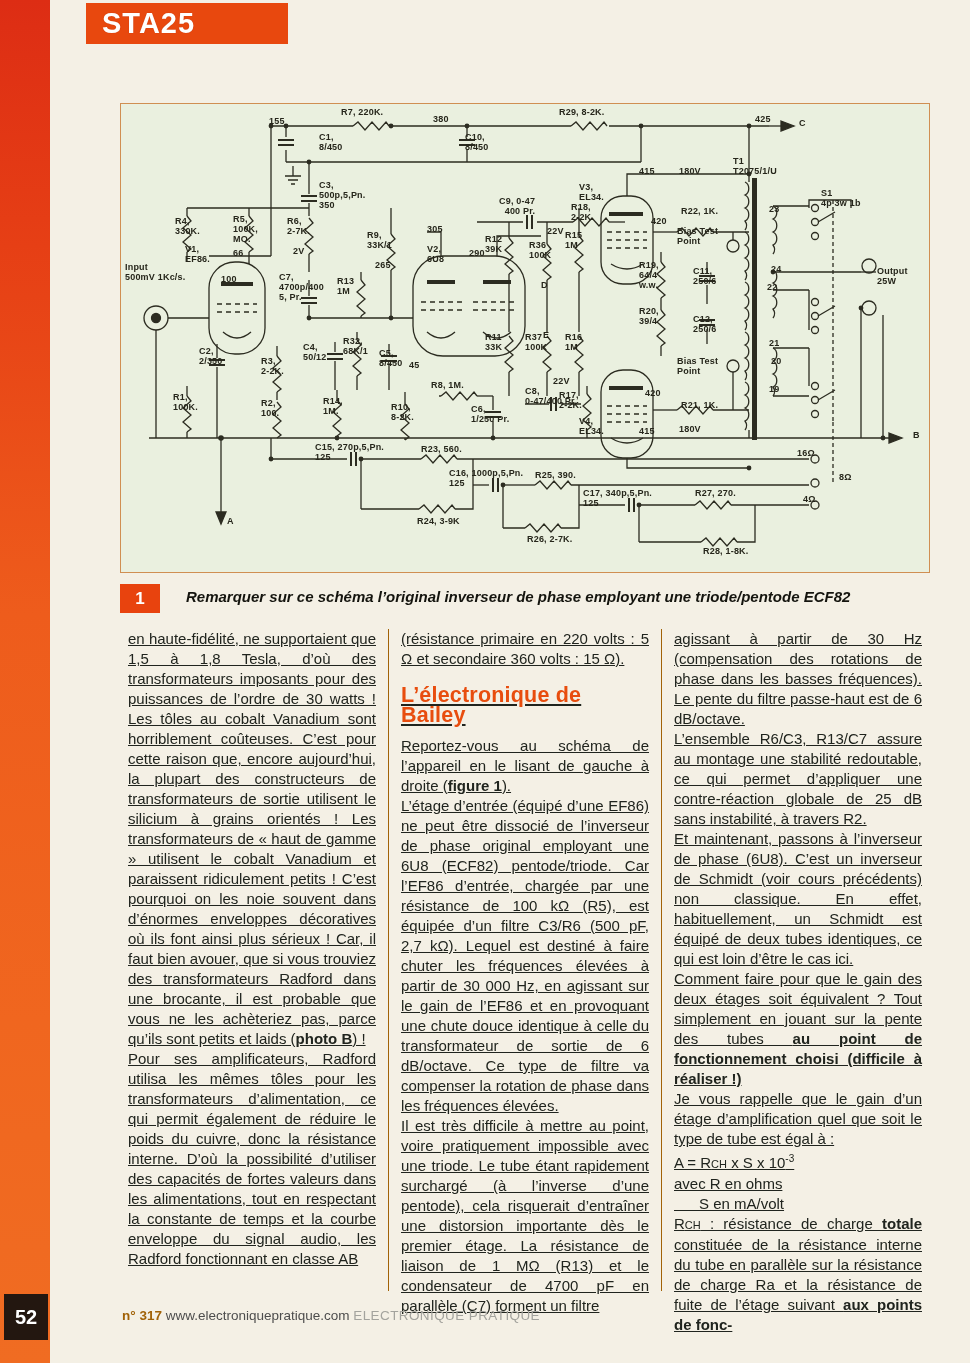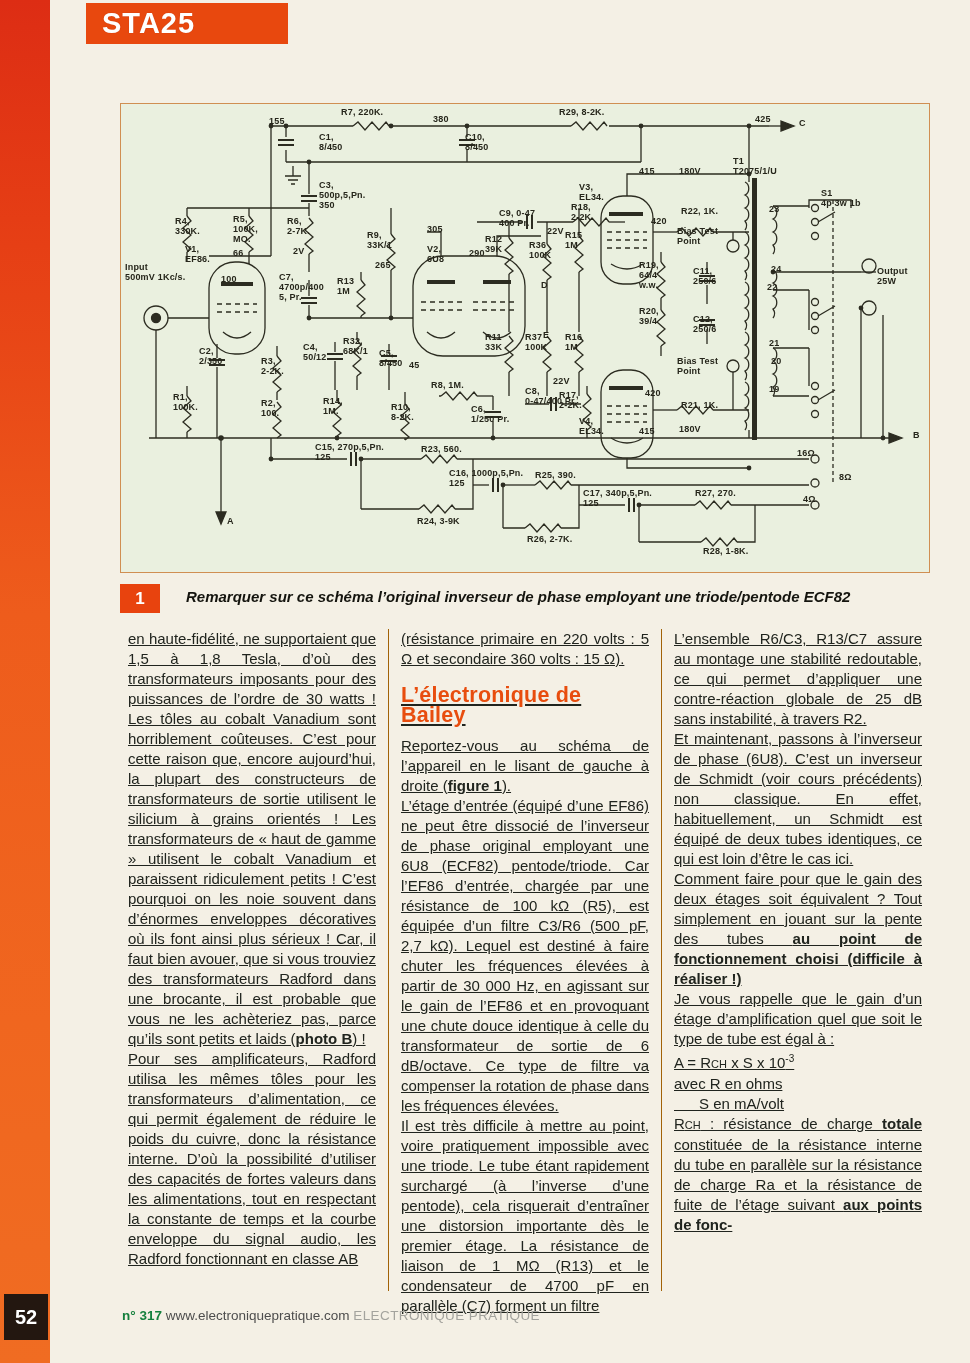--- a/index.html
+++ b/index.html
@@ -57,21 +57,21 @@
     margin:16px 0 11px 0;color:#e84d0e;font-size:21.5px;font-weight:800;letter-spacing:.2px;
   }
   .col sup{font-size:10px;}
   .col small{font-size:11px;}
   
   .page-num{
     position:absolute;left:4px;top:1294px;width:44px;height:46px;background:#231710;
     color:#fff;font-weight:700;font-size:20px;display:flex;align-items:center;justify-content:center;
   }
   .footer-line{position:absolute;left:122px;top:1308px;font-size:13.5px;white-space:nowrap;}
-  .footer-line .issue{font-weight:800;color:#15803d;}
+  .footer-line .issue{font-weight:800;color:#a16207;}
   .footer-line .url{color:#4d4d4d;}
   .footer-line .mag{color:#a3a39d;letter-spacing:.4px;}
 </style>
 </head>
 <body>
 
 <div class="side-stripe"></div>
 
 <div class="banner">
   <h1>STA25</h1>
@@ -312,21 +312,21 @@
     <span class="slabel" style="left: 518px; top: 62px;">415</span>
     <span class="slabel" style="left: 558px; top: 62px;">180V</span>
     <span class="slabel" style="left: 458px; top: 78px;">V3,
 EL34.</span>
     <span class="slabel" style="left: 198px; top: 76px;">C3,
 500p,5,Pn.
 350</span>
     <span class="slabel" style="left: 700px; top: 84px;">S1
 4p 3w 1b</span>
     <span class="slabel" style="left: 648px; top: 100px;">23</span>
-    <span class="slabel" style="left: 378px; top: 104px;">C9, 0-47
+    <span class="slabel" style="left: 378px; top: 92px; text-align: right;">C9, 0-47
 400 Pr.</span>
     <span class="slabel" style="left: 530px; top: 112px;">420</span>
     <span class="slabel" style="left: 560px; top: 102px;">R22, 1K.</span>
     <span class="slabel" style="left: 426px; top: 122px;">22V</span>
     <span class="slabel" style="left: 450px; top: 98px;">R18,
 2-2K.</span>
     <span class="slabel" style="left: 54px; top: 112px;">R4,
 330K.</span>
     <span class="slabel" style="left: 112px; top: 110px;">R5,
 100K,
@@ -449,20 +449,21 @@
       <p>Pour ses amplificateurs, Radford utilisa les mêmes tôles pour les transformateurs d’alimentation, ce qui permit également de réduire le poids du cuivre, donc la résistance interne. D’où la possibilité d’utiliser des capacités de fortes valeurs dans les alimentations, tout en respectant la constante de temps et la courbe enveloppe du signal audio, les Radford fonctionnant en classe AB</p>
     </div>
   <div class="col" id="col2">
       <p>(résistance primaire en 220 volts : 5 Ω et secondaire 360 volts : 15 Ω).</p>
       <h2>L’électronique de Bailey</h2>
       <p>Reportez-vous au schéma de l’appareil en le lisant de gauche à droite (<b>figure 1</b>).</p>
       <p>L’étage d’entrée (équipé d’une EF86) ne peut être dissocié de l’inverseur de phase original employant une 6U8 (ECF82) pentode/triode. Car l’EF86 d’entrée, chargée par une résistance de 100 kΩ (R5), est équipée d’un filtre C3/R6 (500 pF, 2,7 kΩ). Lequel est destiné à faire chuter les fréquences élevées à partir de 30 000 Hz, en agissant sur le gain de l’EF86  et en provoquant une chute douce identique à celle du transformateur de sortie de 6 dB/octave. Ce type de filtre va compenser la rotation de phase dans les fréquences élevées.</p>
       <p>Il est très difficile à mettre au point, voire pratiquement impossible avec une triode. Le tube étant rapidement surchargé (à l’inverse d’une pentode), cela risquerait d’entraîner une distorsion importante dès le premier étage. La résistance de liaison de 1 MΩ (R13) et le condensateur de 4700 pF en parallèle (C7) forment un filtre</p>
     </div>
   <div class="col" id="col3">
+      <p>agissant à partir de 30 Hz (compensation des rotations de phase dans les basses fréquences). Le pente du filtre passe-haut est de 6 dB/octave.</p>
       <p>L’ensemble R6/C3, R13/C7 assure au montage une stabilité redoutable, ce qui permet d’appliquer une contre-réaction globale de 25 dB sans instabilité, à travers R2.</p>
       <p>Et maintenant, passons à l’inverseur de phase (6U8). C’est un inverseur de Schmidt (voir cours précédents) non classique. En effet,  habituellement, un Schmidt est équipé de deux tubes identiques, ce qui est loin d’être le cas ici.</p>
       <p>Comment faire pour que le gain des deux étages soit équivalent ? Tout simplement en jouant sur la pente des tubes <b>au point de fonctionnement choisi (difficile à réaliser !)</b></p>
       <p>Je vous rappelle que le gain d’un étage d’amplification quel que soit le type de tube est égal à :</p>
       <p>A = R<small>CH</small> x S x 10<sup>-3</sup></p>
       <p>avec R en ohms</p>
       <p>&nbsp;&nbsp;&nbsp;&nbsp;&nbsp;&nbsp;S en mA/volt</p>
       <p>R<small>CH</small> : résistance de charge <b>totale</b> constituée de la résistance interne du tube en parallèle sur la résistance de charge Ra et la résistance de fuite de l’étage suivant <b>aux points de fonc-</b></p>
     </div>
 </div>

